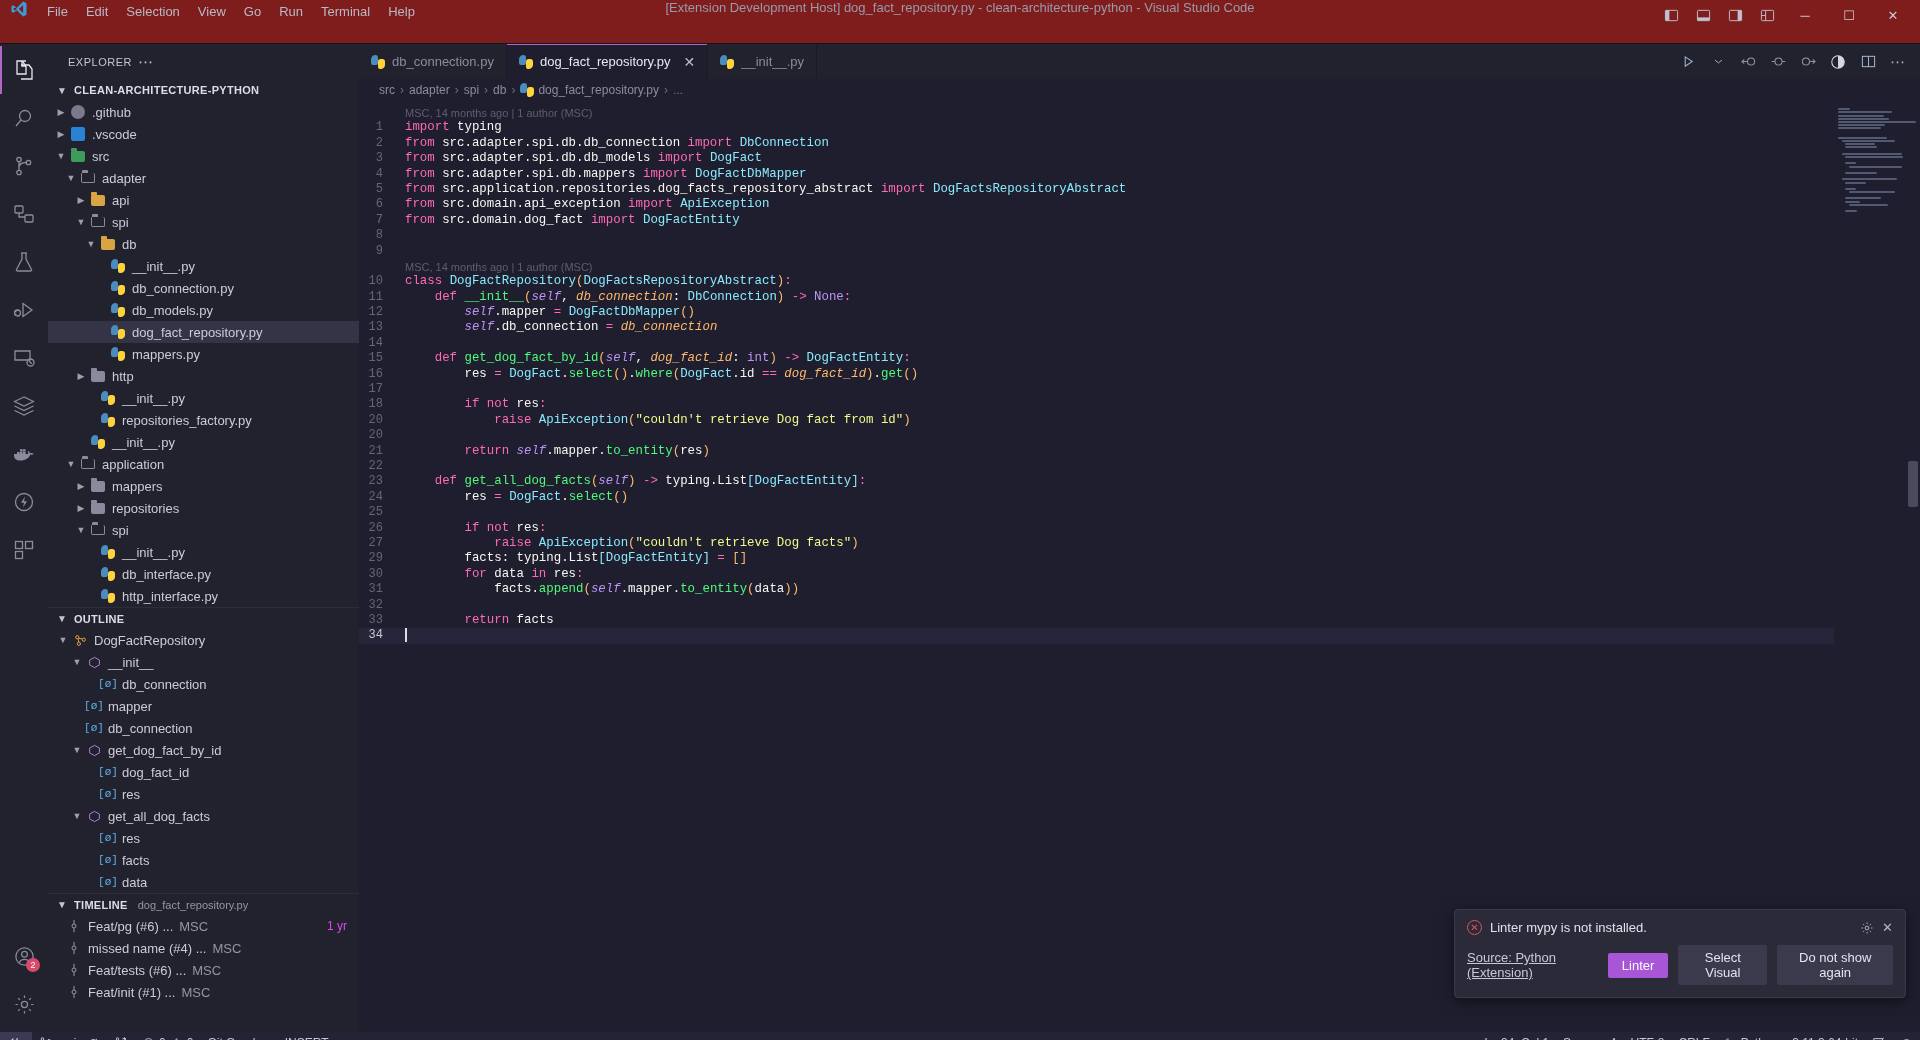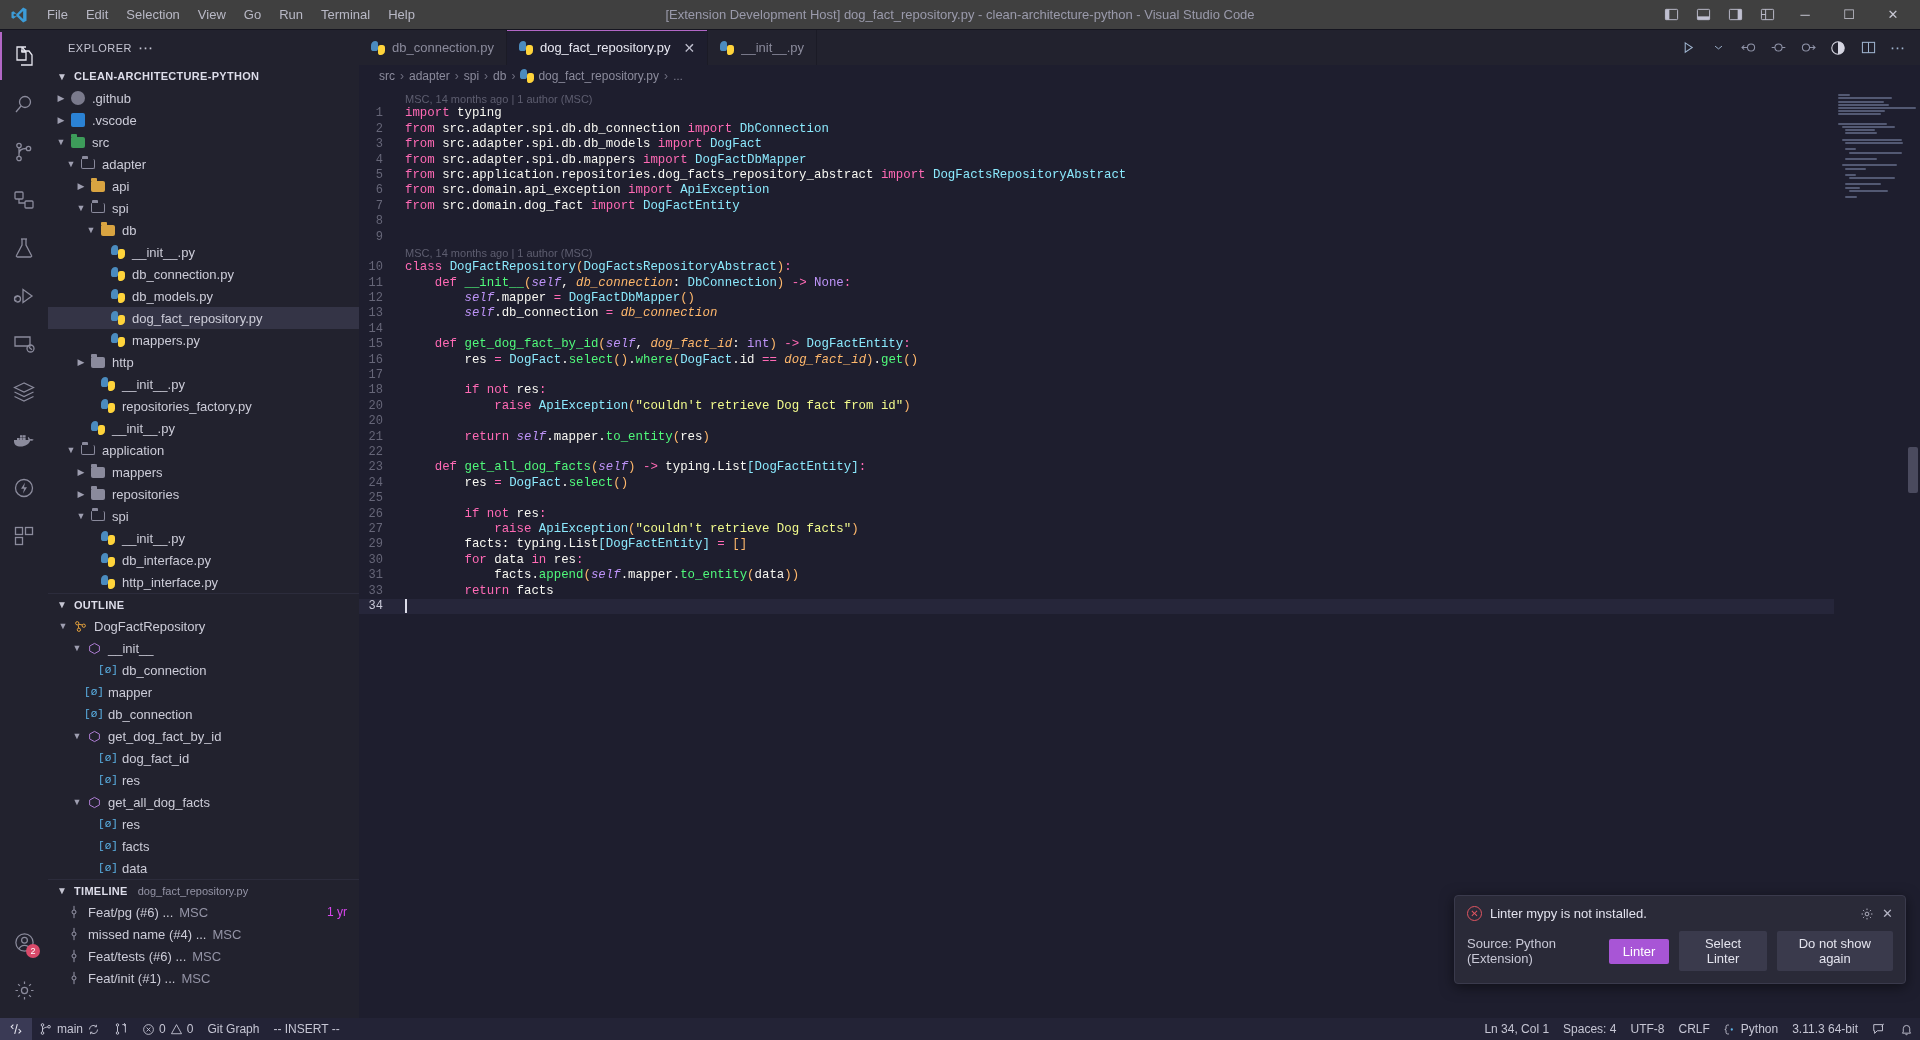--- a/index.html
+++ b/index.html
@@ -5,22 +5,22 @@
   * { box-sizing: border-box; margin: 0; padding: 0; }
   html, body {
     width: 1920px; height: 1040px;
     background: #1e1e2e;
     font-family: "Liberation Sans", sans-serif;
     color: #cccccc;
     overflow: hidden;
   }
   
   #titlebar {
-    height: 30px; background: #404040;
-    display: flex; align-items: center;
+    height: 44px; background: #7f1d1d;
+    display: flex; align-items: flex-start;
     font-size: 13px; position: relative;
     border-bottom: 1px solid #15151f;
   }
   #vscode-logo { width: 38px; display:flex; align-items:center; justify-content:center; }
   #menubar { display: flex; align-items: center; gap: 0px; }
   .menu-item { padding: 4px 9px; color: #b9b9c6; font-size: 13px; cursor: default; }
   #window-title {
     position: absolute; left: 0; right: 0; text-align: center;
     font-size: 13px; color: #9a9aab; pointer-events: none;
   }
@@ -176,21 +176,21 @@
     z-index: 20;
   }
   #notif-row1 { display:flex; align-items:center; gap: 8px; }
   #notif-msg { font-size: 13px; color:#e2e2ee; flex:1; }
   .err-ico {
     width:15px; height:15px; border-radius:50%; border:1.5px solid #e05561;
     color:#e05561; font-size:10px; display:flex; align-items:center; justify-content:center;
     flex:0 0 15px;
   }
   #notif-actions { display:flex; align-items:center; gap:10px; margin-top: 10px; }
-  #notif-source { font-size: 13px; color:#c8c8d6; margin-right: 2px;}
+  #notif-source { font-size: 13px; color:#c8c8d6; margin-right: 2px; text-decoration: underline;}
   .notif-btn {
     font-size: 13px; padding: 5px 14px; border-radius: 2px; cursor:pointer;
     background:#3a3a4c; color:#e4e4ee; border:none;
   }
   .notif-btn.primary { background:#a855d6; color:#ffffff; }
   .notif-ico { color:#b6b6c6; cursor:pointer; font-size:13px; }
 
   
   #statusbar {
     height: 22px; background:#232336; display:flex; align-items:center;
@@ -825,20 +825,21 @@
           <div class="codeline"><span class="lnum">21</span><span class="ctext"><span class="plain">        </span><span class="kw">return</span><span class="plain"> </span><span class="slf">self</span><span class="plain">.mapper.</span><span class="fn">to_entity</span><span class="brk">(</span><span class="plain">res</span><span class="brk">)</span></span></div>
           <div class="codeline"><span class="lnum">22</span><span class="ctext"></span></div>
           <div class="codeline"><span class="lnum">23</span><span class="ctext"><span class="plain">    </span><span class="kw">def</span><span class="plain"> </span><span class="fn">get_all_dog_facts</span><span class="brk">(</span><span class="slf">self</span><span class="brk">)</span><span class="plain"> </span><span class="op">-&gt;</span><span class="plain"> typing.List</span><span class="brk3">[</span><span class="cls">DogFactEntity</span><span class="brk3">]</span><span class="op">:</span></span></div>
           <div class="codeline"><span class="lnum">24</span><span class="ctext"><span class="plain">        </span><span class="plain">res </span><span class="op">=</span><span class="plain"> </span><span class="cls">DogFact</span><span class="plain">.</span><span class="fn">select</span><span class="brk">()</span></span></div>
           <div class="codeline"><span class="lnum">25</span><span class="ctext"></span></div>
           <div class="codeline"><span class="lnum">26</span><span class="ctext"><span class="plain">        </span><span class="kw">if</span><span class="plain"> </span><span class="kw">not</span><span class="plain"> res</span><span class="op">:</span></span></div>
           <div class="codeline"><span class="lnum">27</span><span class="ctext"><span class="plain">            </span><span class="kw">raise</span><span class="plain"> </span><span class="cls">ApiException</span><span class="brk">(</span><span class="str">"couldn't retrieve Dog facts"</span><span class="brk">)</span></span></div>
           <div class="codeline"><span class="lnum">29</span><span class="ctext"><span class="plain">        </span><span class="plain">facts</span><span class="plain">: typing.List</span><span class="brk3">[</span><span class="cls">DogFactEntity</span><span class="brk3">]</span><span class="plain"> </span><span class="op">=</span><span class="plain"> </span><span class="brk">[]</span></span></div>
           <div class="codeline"><span class="lnum">30</span><span class="ctext"><span class="plain">        </span><span class="kw">for</span><span class="plain"> data </span><span class="kw">in</span><span class="plain"> res</span><span class="op">:</span></span></div>
           <div class="codeline"><span class="lnum">31</span><span class="ctext"><span class="plain">            </span><span class="plain">facts.</span><span class="fn">append</span><span class="brk">(</span><span class="slf">self</span><span class="plain">.mapper.</span><span class="fn">to_entity</span><span class="brk">(</span><span class="plain">data</span><span class="brk">))</span></span></div>
+          <div class="codeline"><span class="lnum">32</span><span class="ctext"></span></div>
           <div class="codeline"><span class="lnum">33</span><span class="ctext"><span class="plain">        </span><span class="kw">return</span><span class="plain"> facts</span></span></div>
           <div class="codeline cur"><span class="lnum">34</span><span class="ctext"><span class="cursor-caret"></span></span></div>
         </div>
       <div id="minimap">
           <div class="mm-line" style="margin-left: 4px; width: 12.35px; background: rgb(93, 100, 128);"></div>
           <div class="mm-line" style="margin-left: 4px; width: 54.15px; background: rgb(93, 100, 128);"></div>
           <div class="mm-line" style="margin-left: 4px; width: 45.6px; background: rgb(93, 100, 128);"></div>
           <div class="mm-line" style="margin-left: 4px; width: 51.3px; background: rgb(93, 100, 128);"></div>
           <div class="mm-line" style="margin-left: 4px; width: 78px; background: rgb(93, 100, 128);"></div>
           <div class="mm-line" style="margin-left: 4px; width: 46.55px; background: rgb(93, 100, 128);"></div>
@@ -884,21 +885,21 @@
           <svg width="14" height="14" viewBox="0 0 24 24" fill="none" stroke="#b6b6c6" stroke-width="1.6">
               <circle cx="12" cy="12" r="3.2"></circle>
               <path d="M12 2.6v2.6M12 18.8v2.6M2.6 12h2.6M18.8 12h2.6M5.3 5.3l1.9 1.9M16.8 16.8l1.9 1.9M18.7 5.3l-1.9 1.9M7.2 16.8l-1.9 1.9"></path>
             </svg>
         </span>
         <span class="notif-ico">✕</span>
       </div>
       <div id="notif-actions">
         <span id="notif-source">Source: Python (Extension)</span>
         <button class="notif-btn primary">Linter</button>
-        <button class="notif-btn">Select Linter</button>
+        <button class="notif-btn">Select Visual</button>
         <button class="notif-btn">Do not show again</button>
       </div>
     </div>
   </div>
 </div>
 
 <div id="statusbar">
   <div id="sb-remote">
     <svg width="14" height="14" viewBox="0 0 16 16" fill="none" stroke="#e6e6f0" stroke-width="1.2">
         <path d="M5 3 2.5 5.5 5 8M11 8l2.5 2.5L11 13M9.5 2.5 6.5 13.5"></path>

